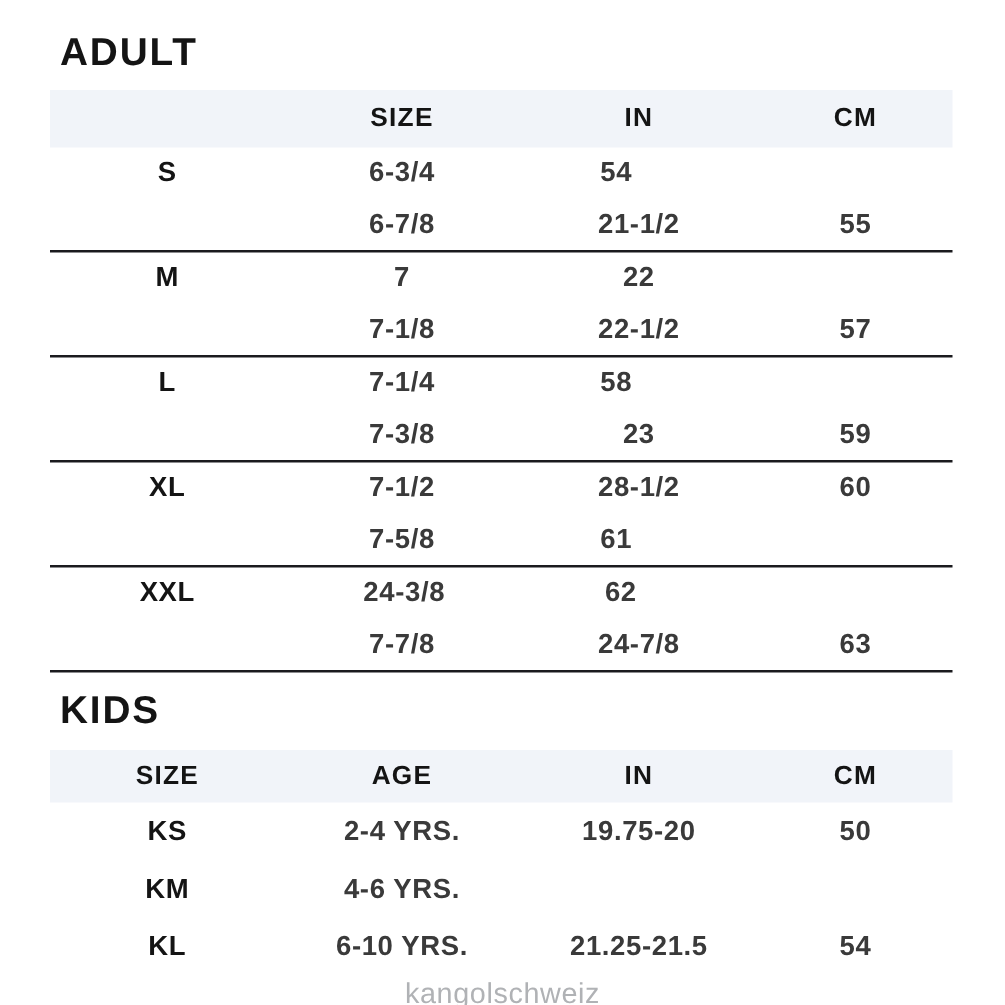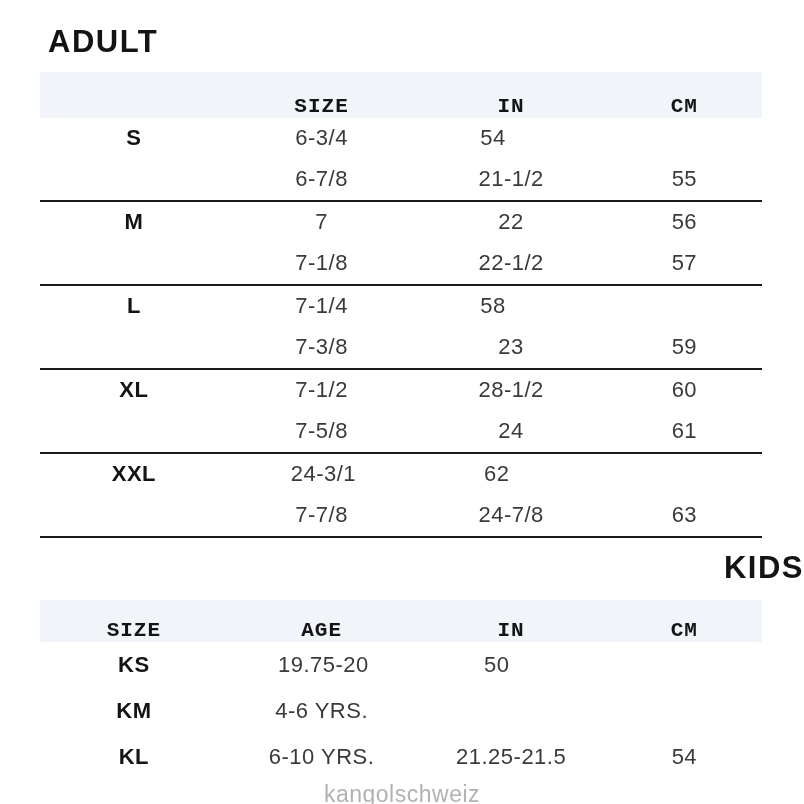--- a/index.html
+++ b/index.html
@@ -11,39 +11,38 @@
     color: #111111;
     overflow: hidden;
   }
   .page {
     position: relative;
     width: 804px;
     height: 804px;
     background: #ffffff;
   }
   .section-title {
-    margin: 26px 0 0 48px;
+    margin: 26px 12px 0 48px;
     font-size: 31px;
     font-weight: 800;
     letter-spacing: 1.5px;
     color: #141414;
     line-height: 1.05;
   }
   .size-table {
     margin-left: 40px;
     width: 722px;
   }
   .adult-table { margin-top: 13px; }
   .kids-table  { margin-top: 16px; }
 
   .thead {
     display: flex;
-    align-items: flex-end;
+    align-items: center;
     background: #f1f4f9;
-    font-family: Liberation Mono, monospace;
   }
   .adult-table .thead { height: 46px; }
   .kids-table  .thead { height: 42px; }
 
   .col1 { width: 26%; }
   .col2 { width: 26%; }
   .col3 { width: 26.5%; }
   .col4 { width: 21.5%; }
 
   .th {
@@ -56,21 +55,21 @@
   .tgroup { border-bottom: 2px solid #1a1a1e; }
   .tr {
     display: flex;
     align-items: center;
   }
   .adult-table .tr { height: 41px; }
   .kids-table  .tr { height: 46px; }
   .td {
     text-align: center;
     font-size: 22px;
-    font-weight: 400;
+    font-weight: 700;
     color: #3a3a3a;
     letter-spacing: 0.5px;
   }
   .td.label {
     font-size: 22px;
     font-weight: 800;
     color: #141414;
     letter-spacing: 0.5px;
   }
   .watermark {
@@ -109,21 +108,20 @@
         <div class="td col3">21-1/2</div>
         <div class="td col4">55</div>
       </div>
     </div>
 
     <div class="tgroup">
       <div class="tr">
         <div class="td label col1">M</div>
         <div class="td col2">7</div>
         <div class="td col3">22</div>
-        <div class="td col4">56</div>
       </div>
       <div class="tr">
         <div class="td label col1"></div>
         <div class="td col2">7-1/8</div>
         <div class="td col3">22-1/2</div>
         <div class="td col4">57</div>
       </div>
     </div>
 
     <div class="tgroup">
@@ -143,52 +141,52 @@
     <div class="tgroup">
       <div class="tr">
         <div class="td label col1">XL</div>
         <div class="td col2">7-1/2</div>
         <div class="td col3">28-1/2</div>
         <div class="td col4">60</div>
       </div>
       <div class="tr">
         <div class="td label col1"></div>
         <div class="td col2">7-5/8</div>
-        <div class="td col3">24</div>
         <div class="td col4">61</div>
       </div>
     </div>
 
     <div class="tgroup">
       <div class="tr">
         <div class="td label col1">XXL</div>
-        <div class="td col3">24-3/1</div>
+        <div class="td col3">24-3/8</div>
         <div class="td col4">62</div>
       </div>
       <div class="tr">
         <div class="td label col1"></div>
         <div class="td col2">7-7/8</div>
         <div class="td col3">24-7/8</div>
         <div class="td col4">63</div>
       </div>
     </div>
   </div>
 
-  <div class="section-title" style="margin-top:14px;text-align:right;">KIDS</div>
+  <div class="section-title" style="margin-top:14px;">KIDS</div>
 
   <div class="size-table kids-table">
     <div class="thead">
       <div class="th col1">SIZE</div>
       <div class="th col2">AGE</div>
       <div class="th col3">IN</div>
       <div class="th col4">CM</div>
     </div>
 
     <div class="tr">
       <div class="td label col1">KS</div>
+      <div class="td col2">2-4 YRS.</div>
       <div class="td col3">19.75-20</div>
       <div class="td col4">50</div>
     </div>
     <div class="tr">
       <div class="td label col1">KM</div>
       <div class="td col2">4-6 YRS.</div>
     </div>
     <div class="tr">
       <div class="td label col1">KL</div>
       <div class="td col2">6-10 YRS.</div>

